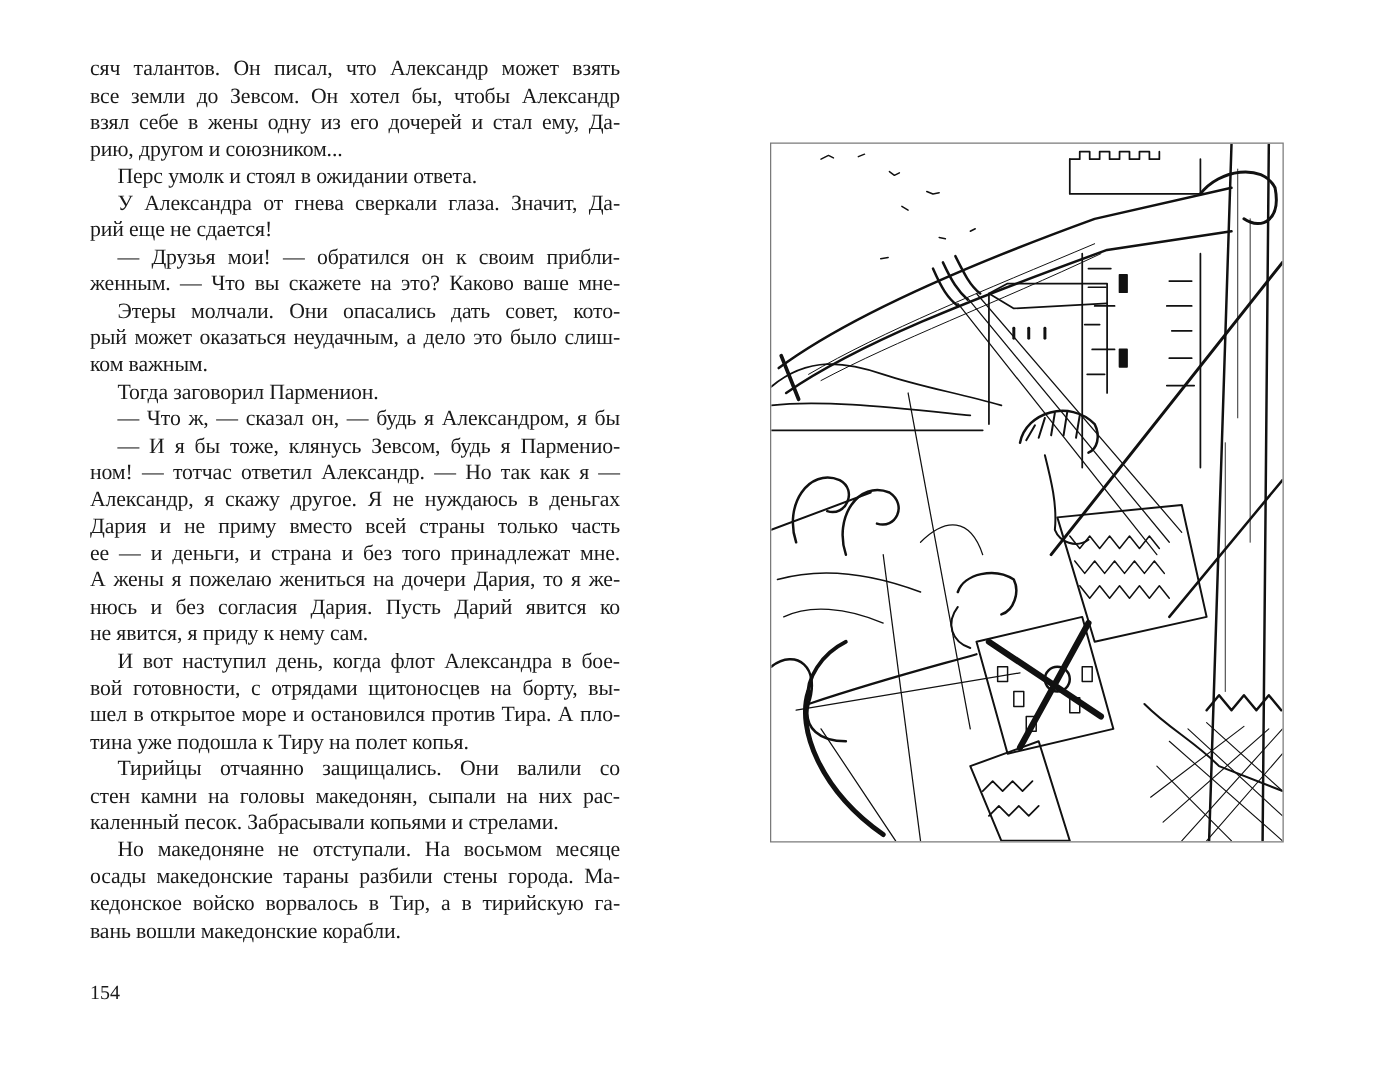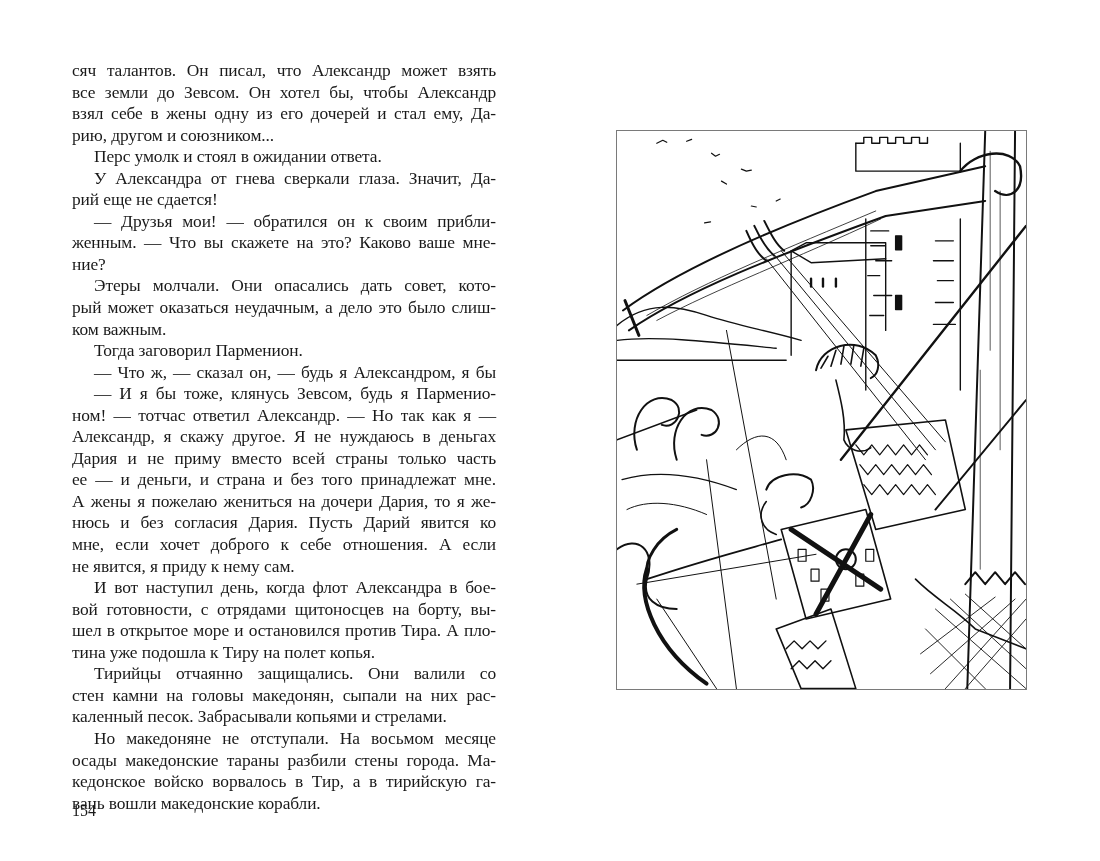--- a/index.html
+++ b/index.html
@@ -1,21 +1,21 @@
 <!DOCTYPE html>
 <html><head>
   <meta charset="utf-8">
   <style>
     html, body { margin: 0; padding: 0; background: #ffffff; }
     body {
       width: 1100px; height: 861px; position: relative; overflow: hidden;
       font-family: "Liberation Serif", "DejaVu Serif", serif;
       color: #1a1a1a;
     }
-    .spread { position: absolute; inset: 0; margin-top: 16px; }
+    .spread { position: absolute; inset: 0; }
     .page-left {
       position: absolute; left: 72px; top: 44px; width: 424px;
     }
     .line {
       font-size: 17.4px; line-height: 21.55px; height: 21.55px;
       white-space: nowrap; text-align: justify; text-align-last: justify;
       letter-spacing: -0.1px;
     }
     .line.last { text-align-last: left; }
     .line.indent { padding-left: 22px; }
@@ -38,34 +38,32 @@
   <div class="page-left" id="left-text">
       <div class="line">сяч талантов. Он писал, что Александр может взять</div>
       <div class="line">все земли до Зевсом. Он хотел бы, чтобы Александр</div>
       <div class="line">взял себе в жены одну из его дочерей и стал ему, Да-</div>
       <div class="line last">рию, другом и союзником...</div>
       <div class="line indent last">Перс умолк и стоял в ожидании ответа.</div>
       <div class="line indent">У Александра от гнева сверкали глаза. Значит, Да-</div>
       <div class="line last">рий еще не сдается!</div>
       <div class="line indent">— Друзья мои! — обратился он к своим прибли-</div>
       <div class="line">женным. — Что вы скажете на это? Каково ваше мне-</div>
-      <div class="line last">ние?</div>
       <div class="line indent">Этеры молчали. Они опасались дать совет, кото-</div>
       <div class="line">рый может оказаться неудачным, а дело это было слиш-</div>
       <div class="line last">ком важным.</div>
       <div class="line indent last">Тогда заговорил Парменион.</div>
       <div class="line indent">— Что ж, — сказал он, — будь я Александром, я бы</div>
       <div class="line indent">— И я бы тоже, клянусь Зевсом, будь я Парменио-</div>
       <div class="line">ном! — тотчас ответил Александр. — Но так как я —</div>
       <div class="line">Александр, я скажу другое. Я не нуждаюсь в деньгах</div>
       <div class="line">Дария и не приму вместо всей страны только часть</div>
       <div class="line">ее — и деньги, и страна и без того принадлежат мне.</div>
       <div class="line">А жены я пожелаю жениться на дочери Дария, то я же-</div>
       <div class="line">нюсь и без согласия Дария. Пусть Дарий явится ко</div>
-      <div class="line">мне, если хочет доброго к себе отношения. А если</div>
       <div class="line last">не явится, я приду к нему сам.</div>
       <div class="line indent">И вот наступил день, когда флот Александра в бое-</div>
       <div class="line">вой готовности, с отрядами щитоносцев на борту, вы-</div>
       <div class="line">шел в открытое море и остановился против Тира. А пло-</div>
       <div class="line last">тина уже подошла к Тиру на полет копья.</div>
       <div class="line indent">Тирийцы отчаянно защищались. Они валили со</div>
       <div class="line">стен камни на головы македонян, сыпали на них рас-</div>
       <div class="line last">каленный песок. Забрасывали копьями и стрелами.</div>
       <div class="line indent">Но македоняне не отступали. На восьмом месяце</div>
       <div class="line">осады македонские тараны разбили стены города. Ма-</div>

